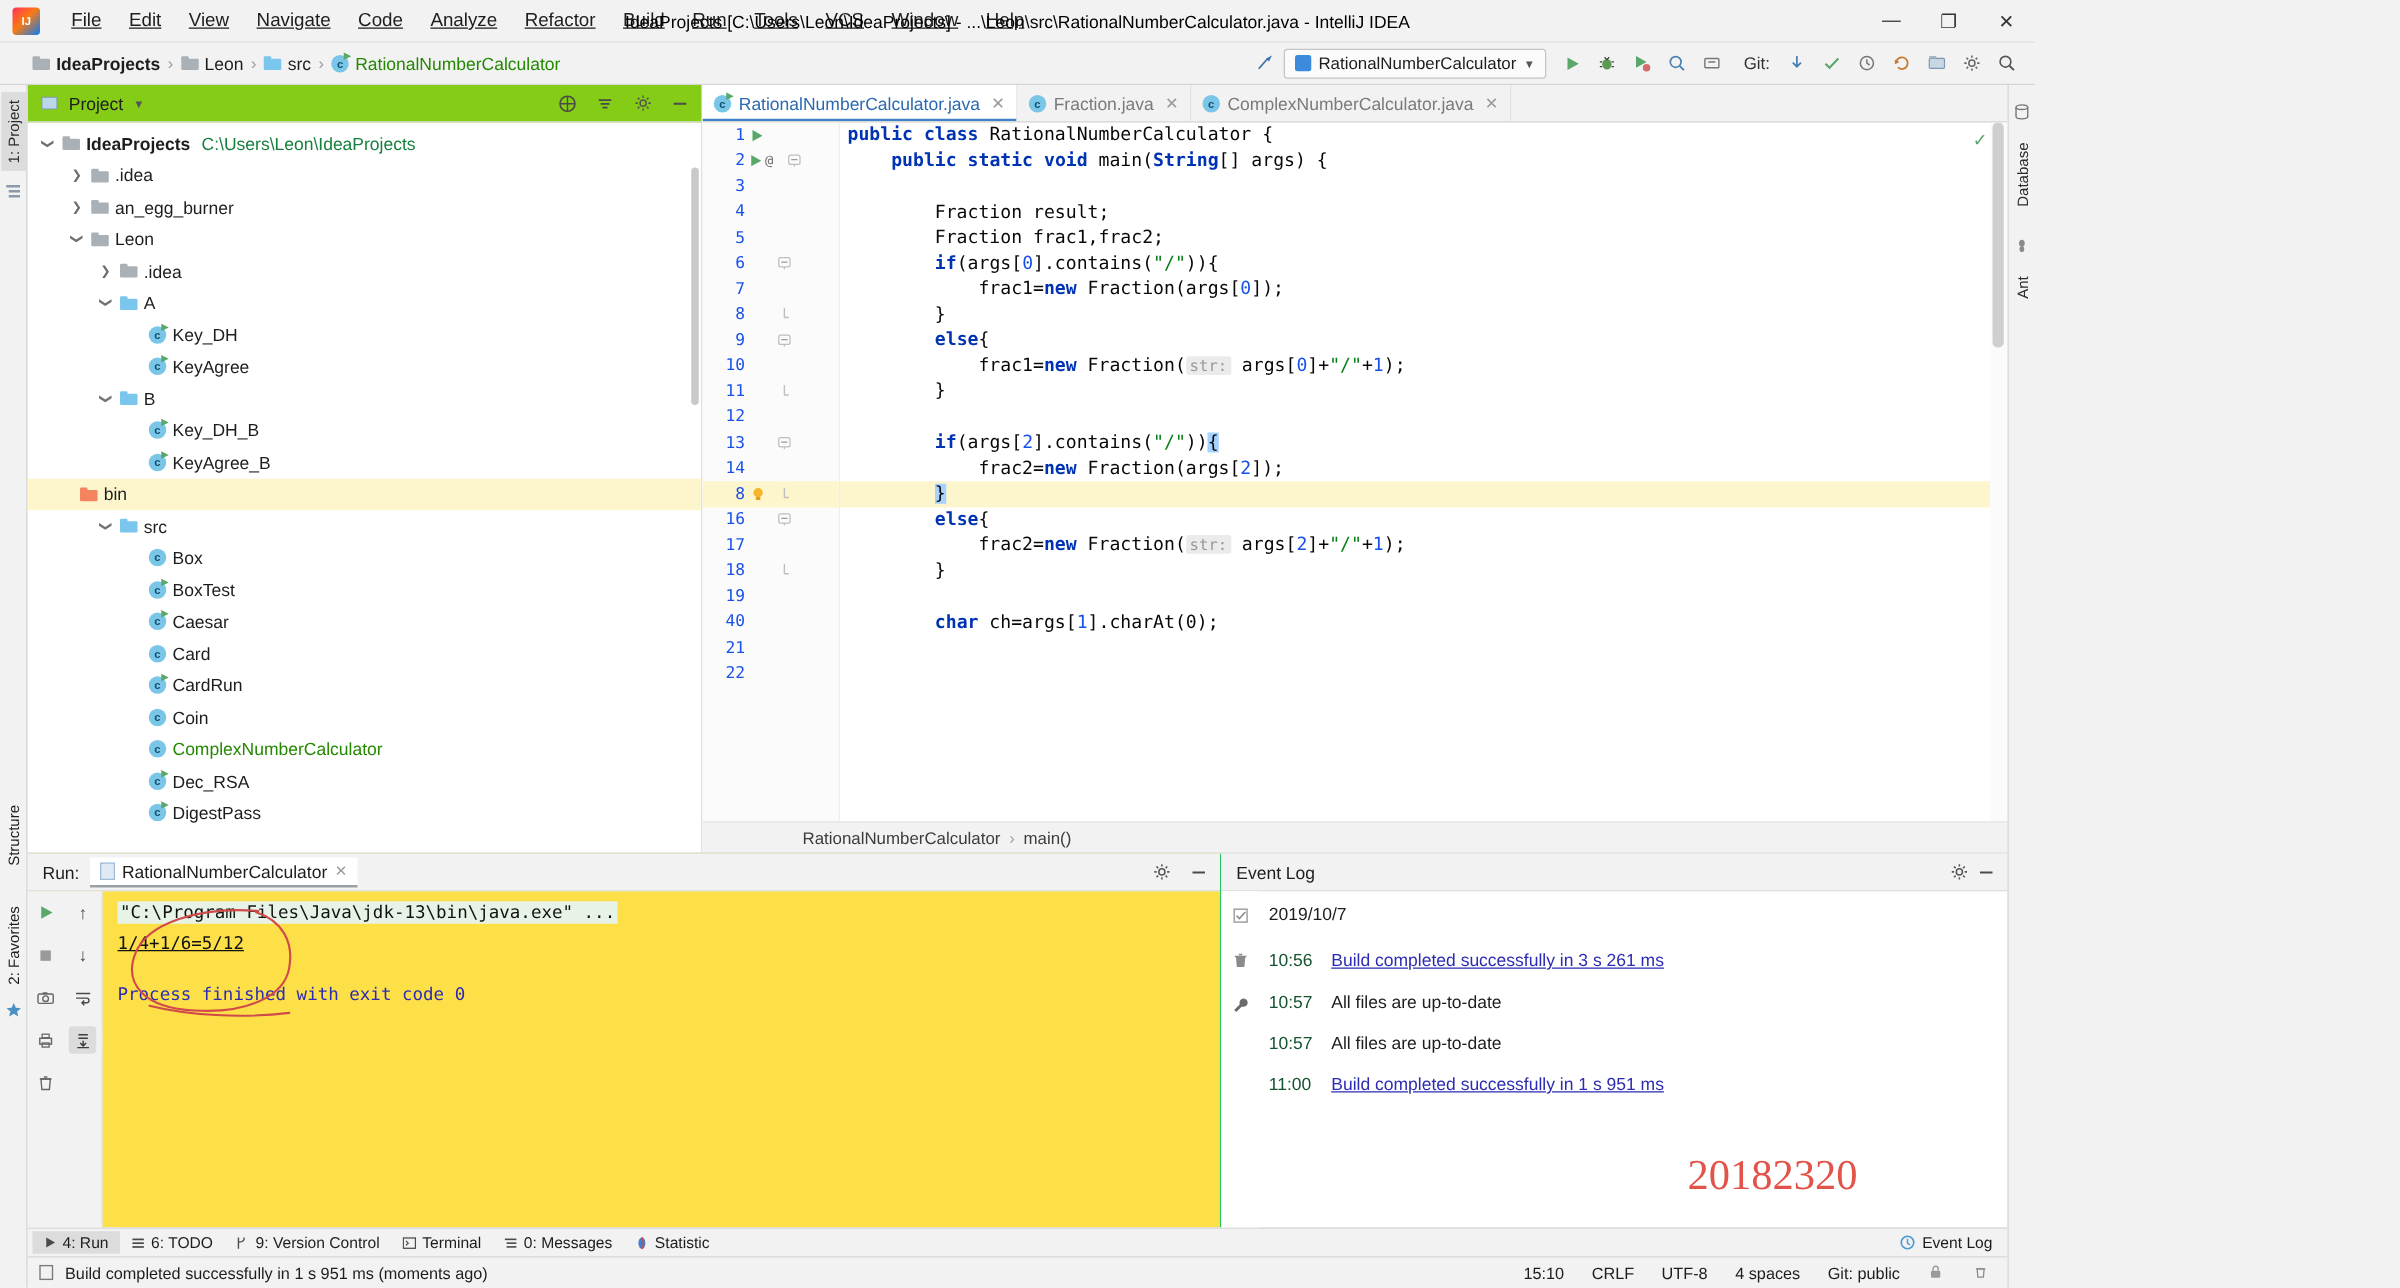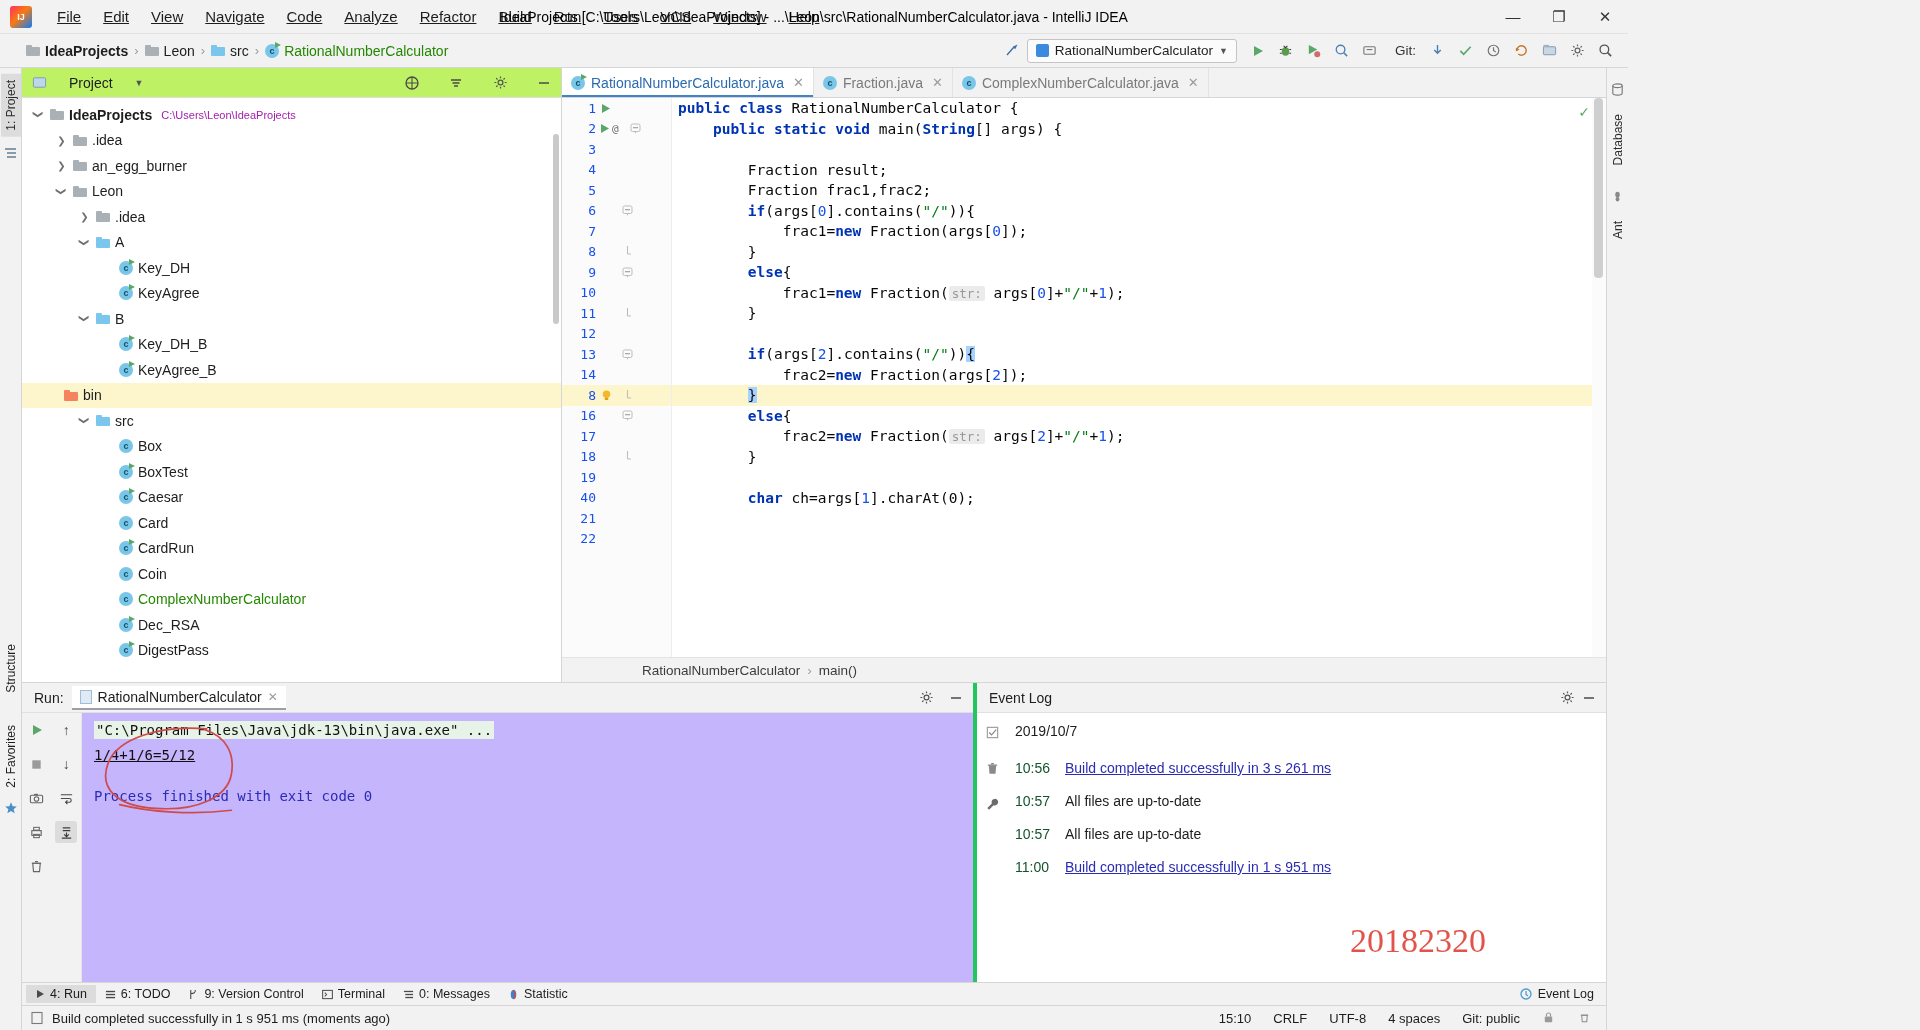--- a/index.html
+++ b/index.html
@@ -112,22 +112,22 @@
 
   .center-col { flex:1 1 auto; display:flex; flex-direction:column; min-width:0; }
   .upper { display:flex; flex:1 1 auto; min-height:0; height:635px; }
 
   
   .project-panel {
     width:540px; flex:0 0 540px; background:#fff; display:flex; flex-direction:column;
     border-right:1px solid #d6d6d6; min-height:0;
   }
   .panel-head {
-    height:30px; background:#bef264; display:flex; align-items:center;
-    padding:0 6px 0 10px; border-bottom:1px solid #e0e0e0; gap:22px; flex:0 0 30px;
+    height:30px; background:#84cc16; display:flex; align-items:center;
+    padding:0 6px 0 10px; border-bottom:1px solid #e0e0e0; gap:8px; flex:0 0 30px;
   }
   .panel-head .ptitle { font-size:14px; }
   .panel-head .tri { font-size:9px; color:#555; }
   .panel-head .spacer { flex:1 1 auto; }
   .phd-btn { width:22px;height:22px;display:flex;align-items:center;justify-content:center; }
 
   .tree {
     flex:1 1 auto; overflow:hidden; padding-top:4px; position:relative;
     font-size:14px;
   }
@@ -135,21 +135,21 @@
     display:flex; align-items:center; height:25.5px; padding-right:6px;
     white-space:nowrap; gap:5px; cursor:default;
   }
   .trow.hl { background:#fdf6cd; }
   .trow .arrow {
     width:13px; flex:0 0 13px; text-align:center; color:#707070; font-size:10px;
   }
   .trow .lbl { color:#1d1d1d; }
   .trow .lbl.bold { font-weight:bold; }
   .trow .lbl.green { color:#248800; }
-  .trow .sub { color:#a21caf; font-size:11px; margin-left:4px; }
+  .trow .sub { color:#15803d; font-size:14px; margin-left:4px; }
   .tree-scroll {
     position:absolute; right:2px; top:36px; width:6px; height:190px;
     background:#c9c9c9; border-radius:3px;
   }
 
   
   .editor-col { flex:1 1 auto; display:flex; flex-direction:column; min-width:0; background:#fff; }
   .tabbar {
     height:30px; background:#f2f2f2; display:flex; align-items:stretch;
     border-bottom:1px solid #d6d6d6; flex:0 0 30px; overflow:hidden;
@@ -203,21 +203,21 @@
 
   .breadcrumb-bar {
     height:25px; background:#f2f2f2; display:flex; align-items:center;
     padding-left:80px; gap:7px; font-size:13.5px; color:#3c3c3c;
     border-top:1px solid #e3e3e3; flex:0 0 25px;
   }
   .breadcrumb-bar .sep { color:#a0a0a0; }
 
   
   .lower { height:300px; flex:0 0 300px; display:flex; border-top:1px solid #d6d6d6; }
-  .run-panel { width:955px; flex:0 0 955px; display:flex; flex-direction:column; background:#c4b5fd; border-right:4px solid #22c55e; }
+  .run-panel { width:955px; flex:0 0 955px; display:flex; flex-direction:column; background:#fde047; border-right:1px solid #22c55e; }
   .run-head {
     height:30px; background:#f2f2f2; display:flex; align-items:center; gap:8px;
     padding:0 6px 0 12px; border-bottom:1px solid #e0e0e0; flex:0 0 30px; font-size:14px;
   }
   .run-head .rtab {
     display:flex;align-items:center;gap:6px;padding:3px 8px;background:#fff;
     border-bottom:2px solid #9aa0a6; position:relative;
   }
   .doc-ico{width:12px;height:14px;background:#dfeaf5;border:1px solid #9dbdd9;display:inline-block;}
   .run-body { flex:1 1 auto; display:flex; min-height:0; position:relative; }

